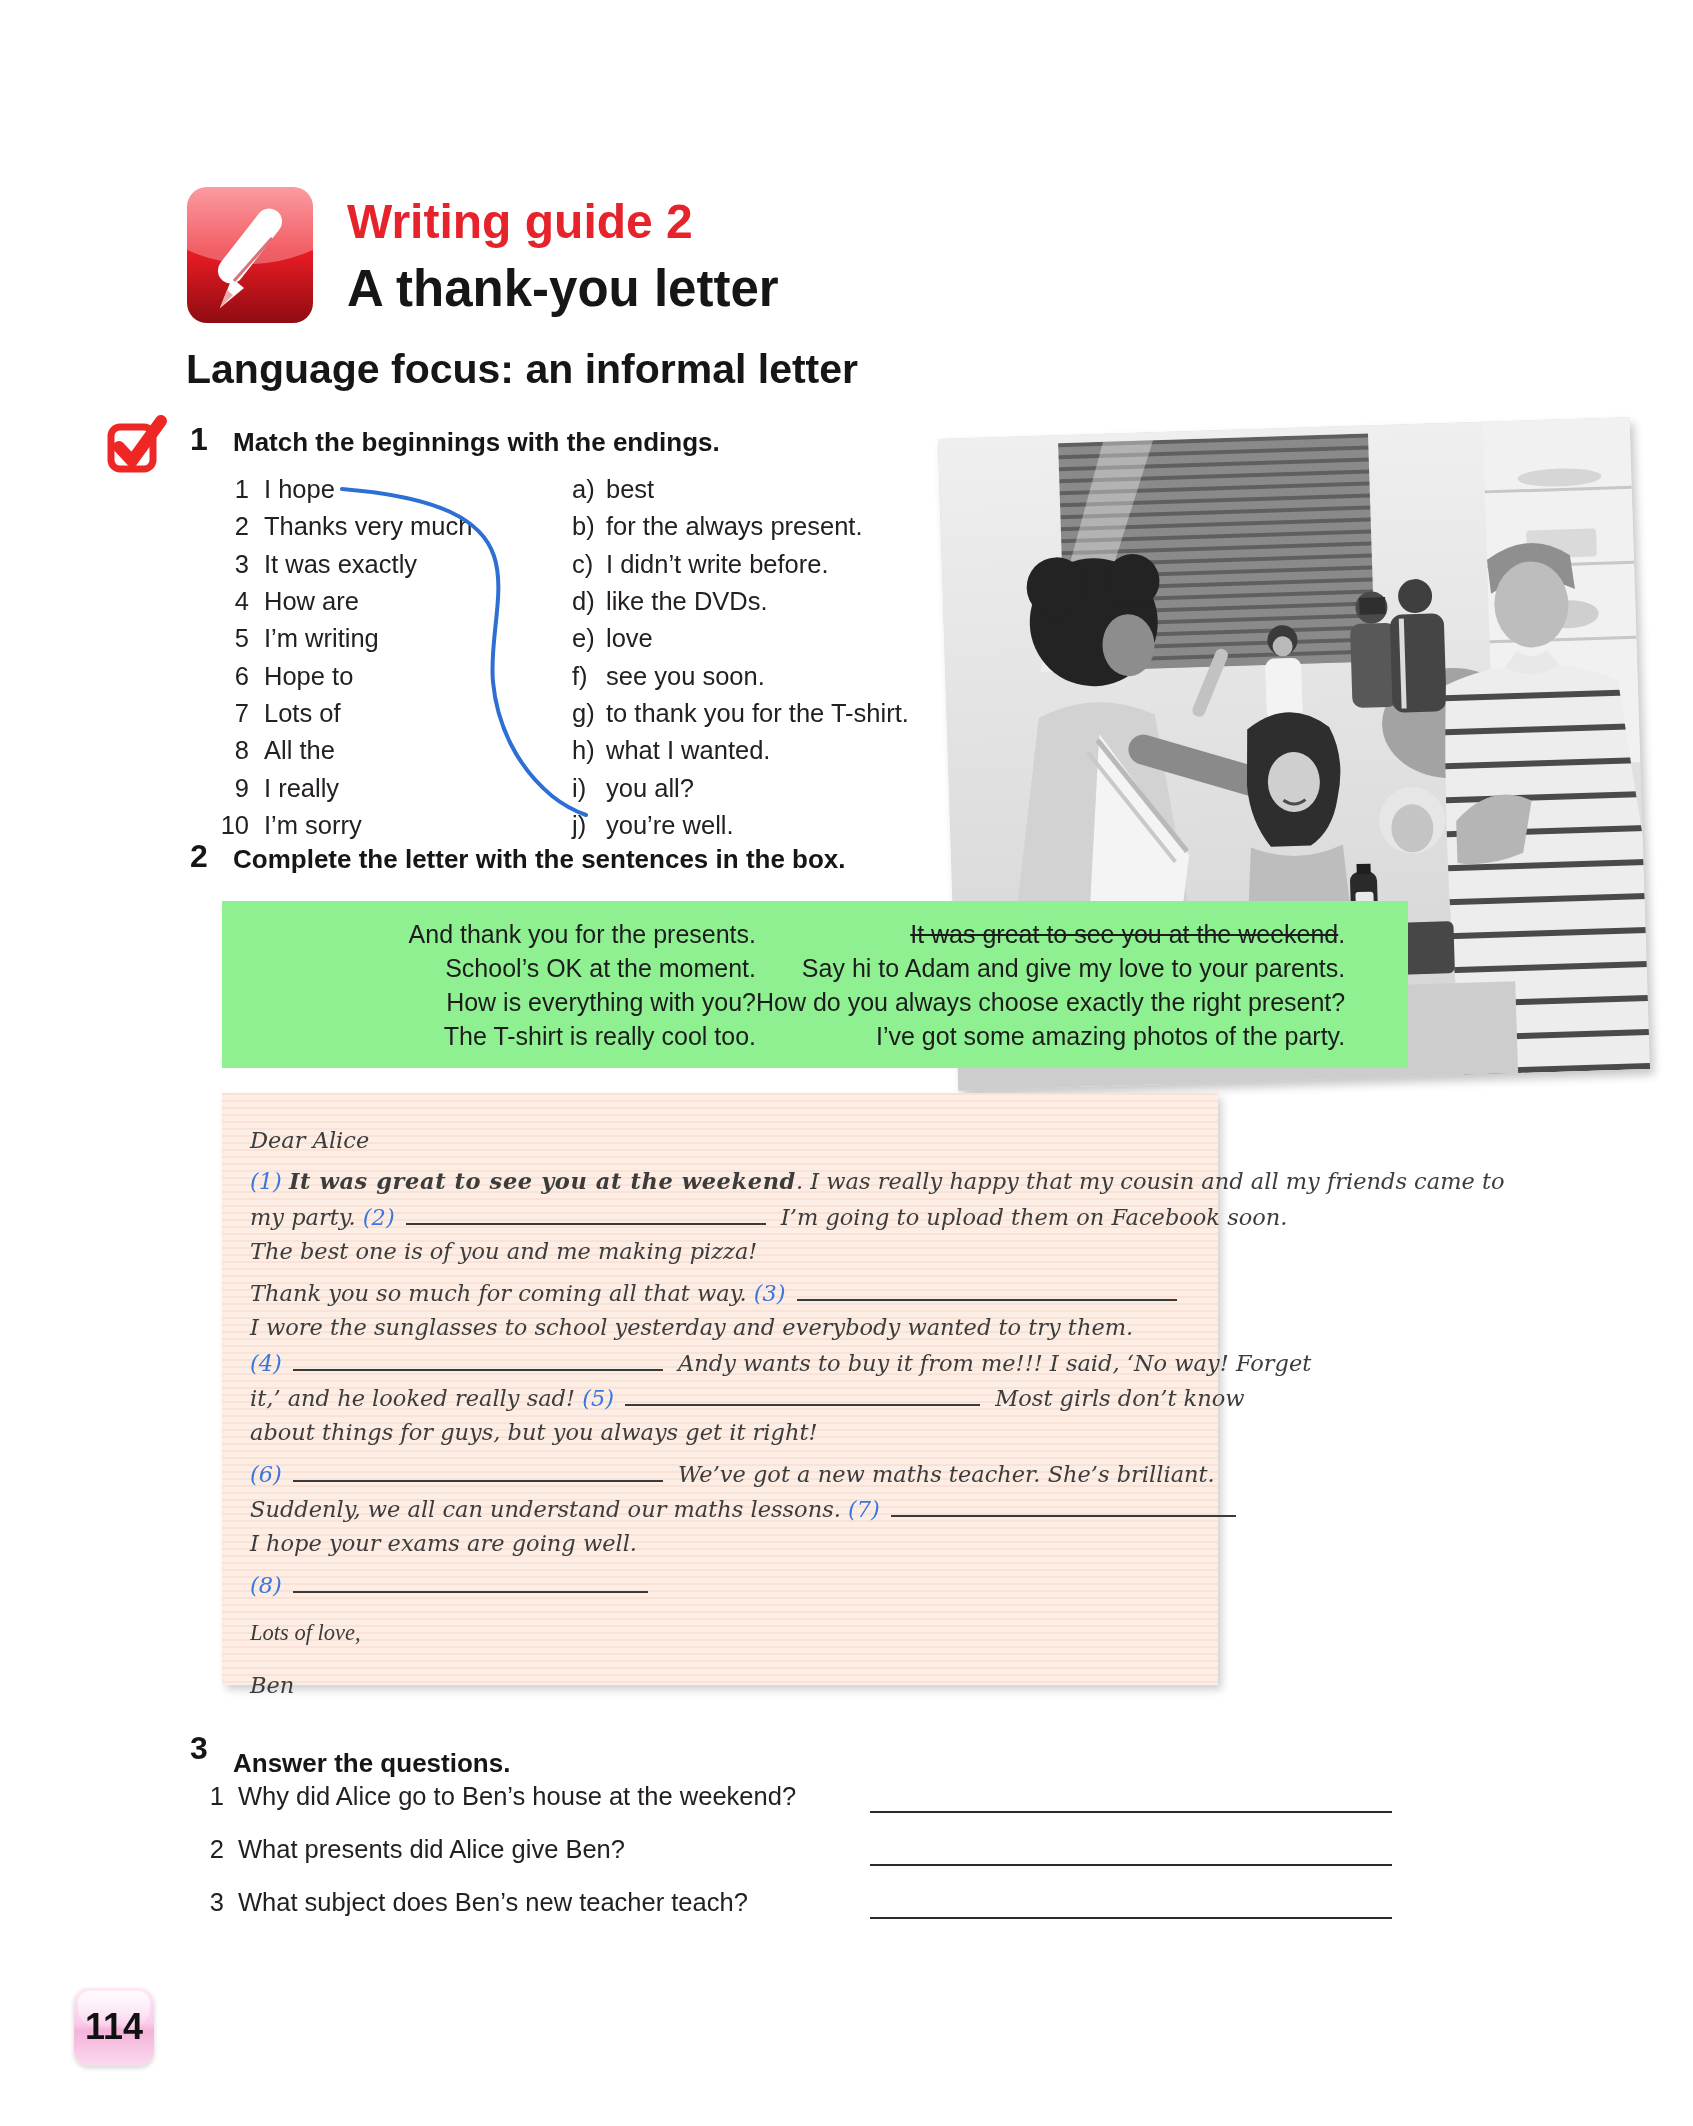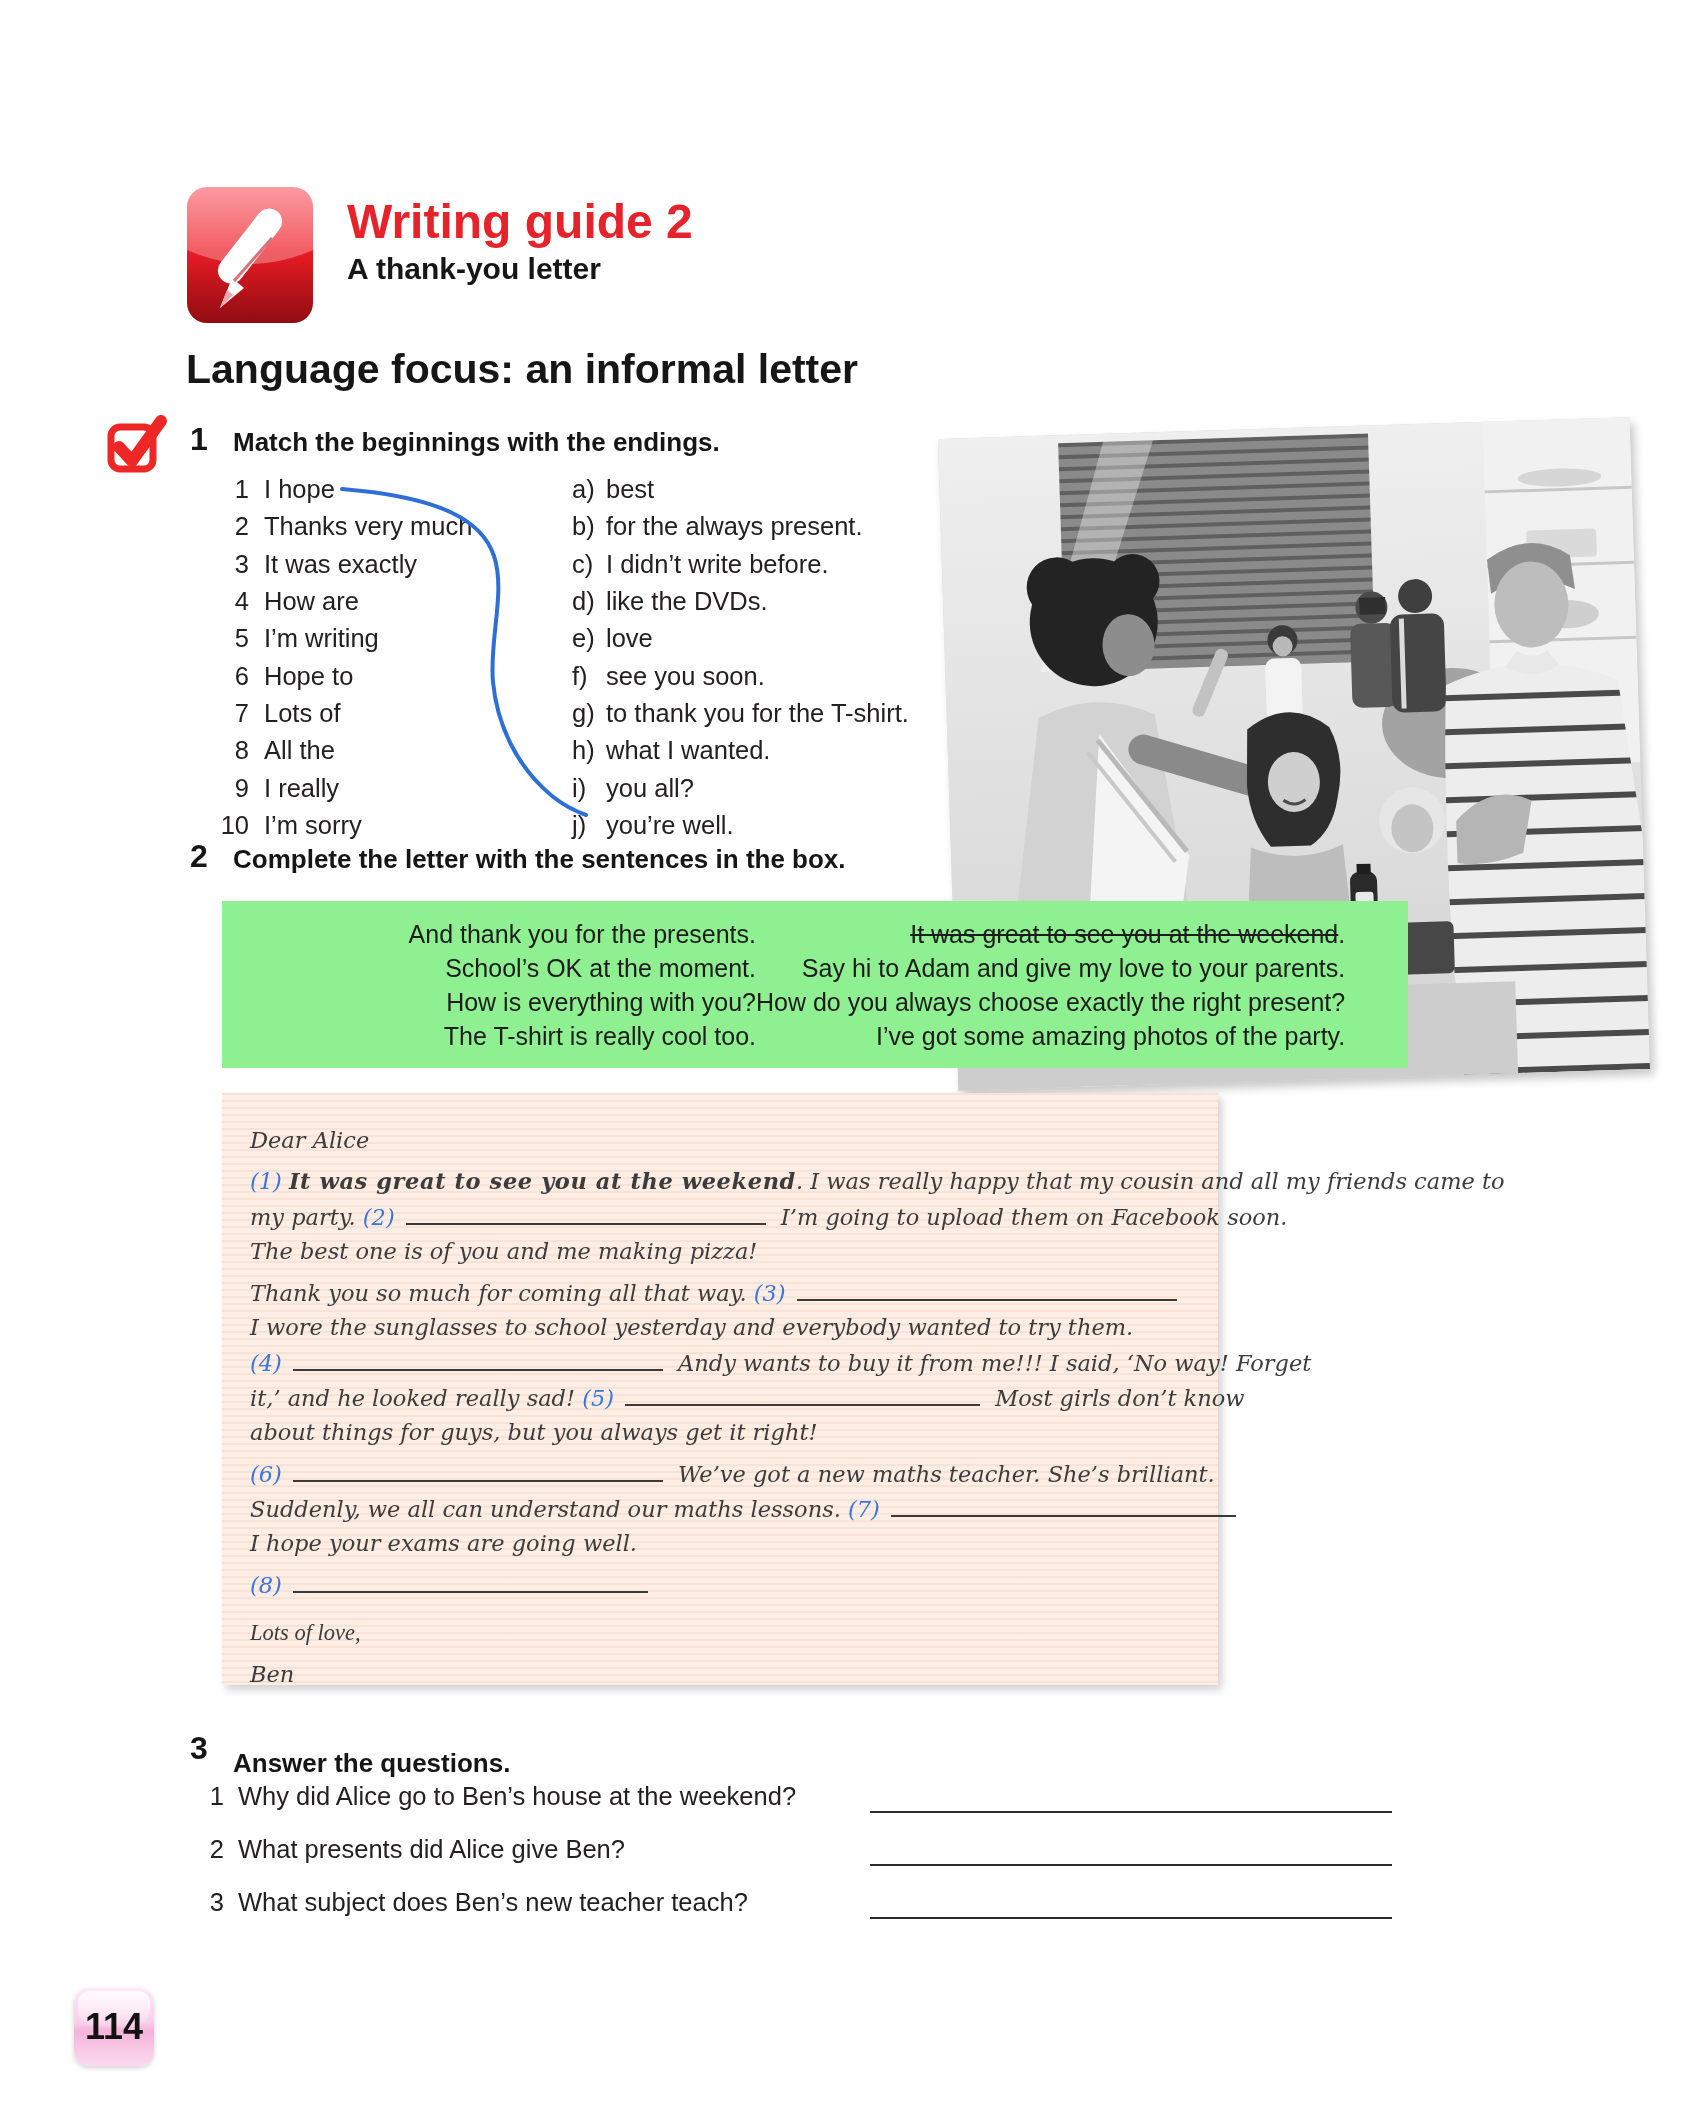--- a/index.html
+++ b/index.html
@@ -3,21 +3,21 @@
 <meta charset="utf-8">
 <style>
   html,body { margin:0; padding:0; background:#ffffff; }
   .page { position:relative; width:1693px; height:2126px; background:#ffffff;
           font-family:"Liberation Sans", sans-serif; color:#231f20; overflow:hidden; }
   .abs { position:absolute; }
 
   
   #header-icon { left:186px; top:186px; width:128px; height:138px; }
   #title-main  { left:347px; top:194px; font-size:48px; font-weight:700; color:#e6232b; }
-  #title-sub   { left:347px; top:252px; font-size:30px; font-weight:700; color:#161616; }
+  #title-sub   { left:347px; top:259px; font-size:51px; font-weight:700; color:#161616; }
   #section-heading { left:186px; top:346px; font-size:41px; font-weight:700; color:#161616; }
 
   
   .ex-num { font-size:32px; font-weight:700; color:#161616; }
   .ex-ins { font-size:26px; font-weight:700; color:#161616; }
   #ex1-num { left:190px; top:421px; } #ex1-ins { left:233px; top:427px; }
   #ex2-num { left:190px; top:838px; } #ex2-ins { left:233px; top:844px; }
   #ex3-num { left:190px; top:1730px;} #ex3-ins { left:233px; top:1736px;margin-top:12px; }
   #check-icon { left:104px; top:410px; width:66px; height:66px; }
 
@@ -43,21 +43,21 @@
   
   #letter-box { left:222px; top:1093px; width:996px; height:592px; z-index:2; box-sizing:border-box;
                 padding:30px 28px 0 28px; box-shadow:4px 5px 8px rgba(0,0,0,.18);
                 background:#fdeee5;
                 background-image:repeating-linear-gradient(180deg, rgba(243,205,190,.38) 0 2px, rgba(243,205,190,0) 2px 7px); }
   .hand { font-family:"DejaVu Serif", serif; font-style:italic; font-size:22.5px; color:#3c3c3c; }
   .lline { white-space:nowrap; line-height:35px; height:35px; }
   .para { margin-bottom:6px; }
   .greet { margin-bottom:6px; }
   .closing { margin-top:13px;font-family:Liberation Serif, serif; }
-  .sig { margin-top:7px; }
+  .sig { margin-top:18px; }
   .lnum { color:#3b76dc; margin-right:7px; }
   .lanswer { font-weight:700; letter-spacing:.6px; }
   .lblank { display:inline-block; border-bottom:2px solid #3a3a3a; height:24px; margin:0 8px 0 4px; vertical-align:baseline; }
 
   
   .q-row { position:absolute; left:0; width:1693px; height:36px; font-size:25.5px; color:#242021; }
   .q-row .qnum  { position:absolute; left:198px; width:26px; text-align:right; }
   .q-row .qtext { position:absolute; left:238px; white-space:nowrap; }
   .q-row .q-line { position:absolute; left:870px; width:522px; height:29px; border-bottom:2px solid #2a2a2a; }
 

